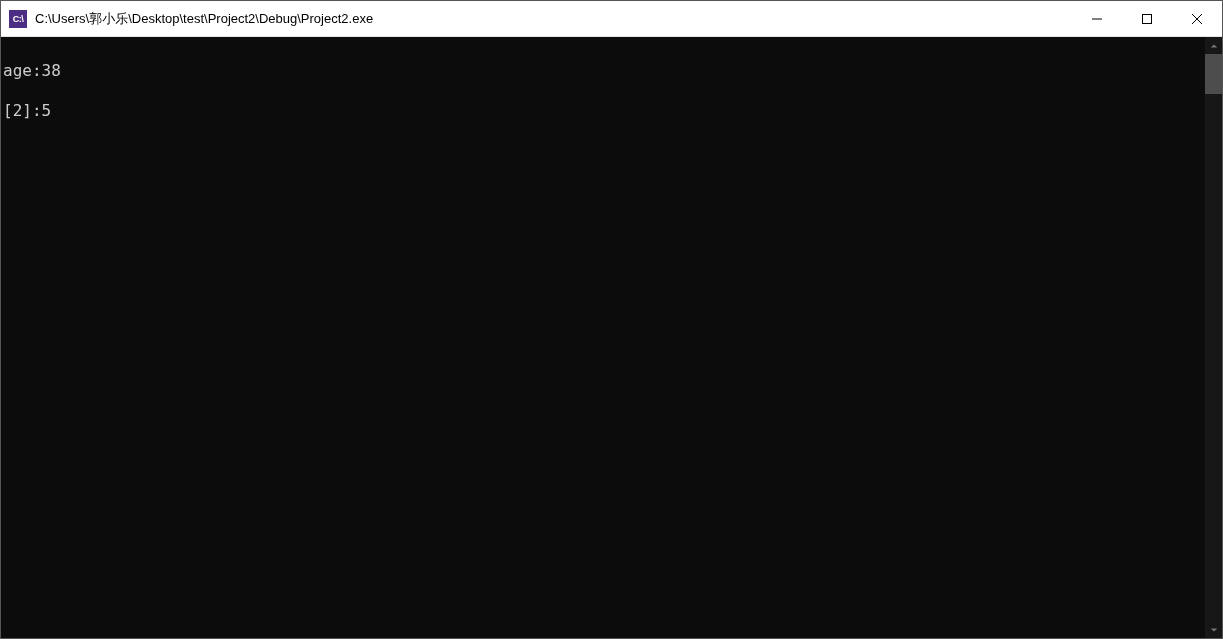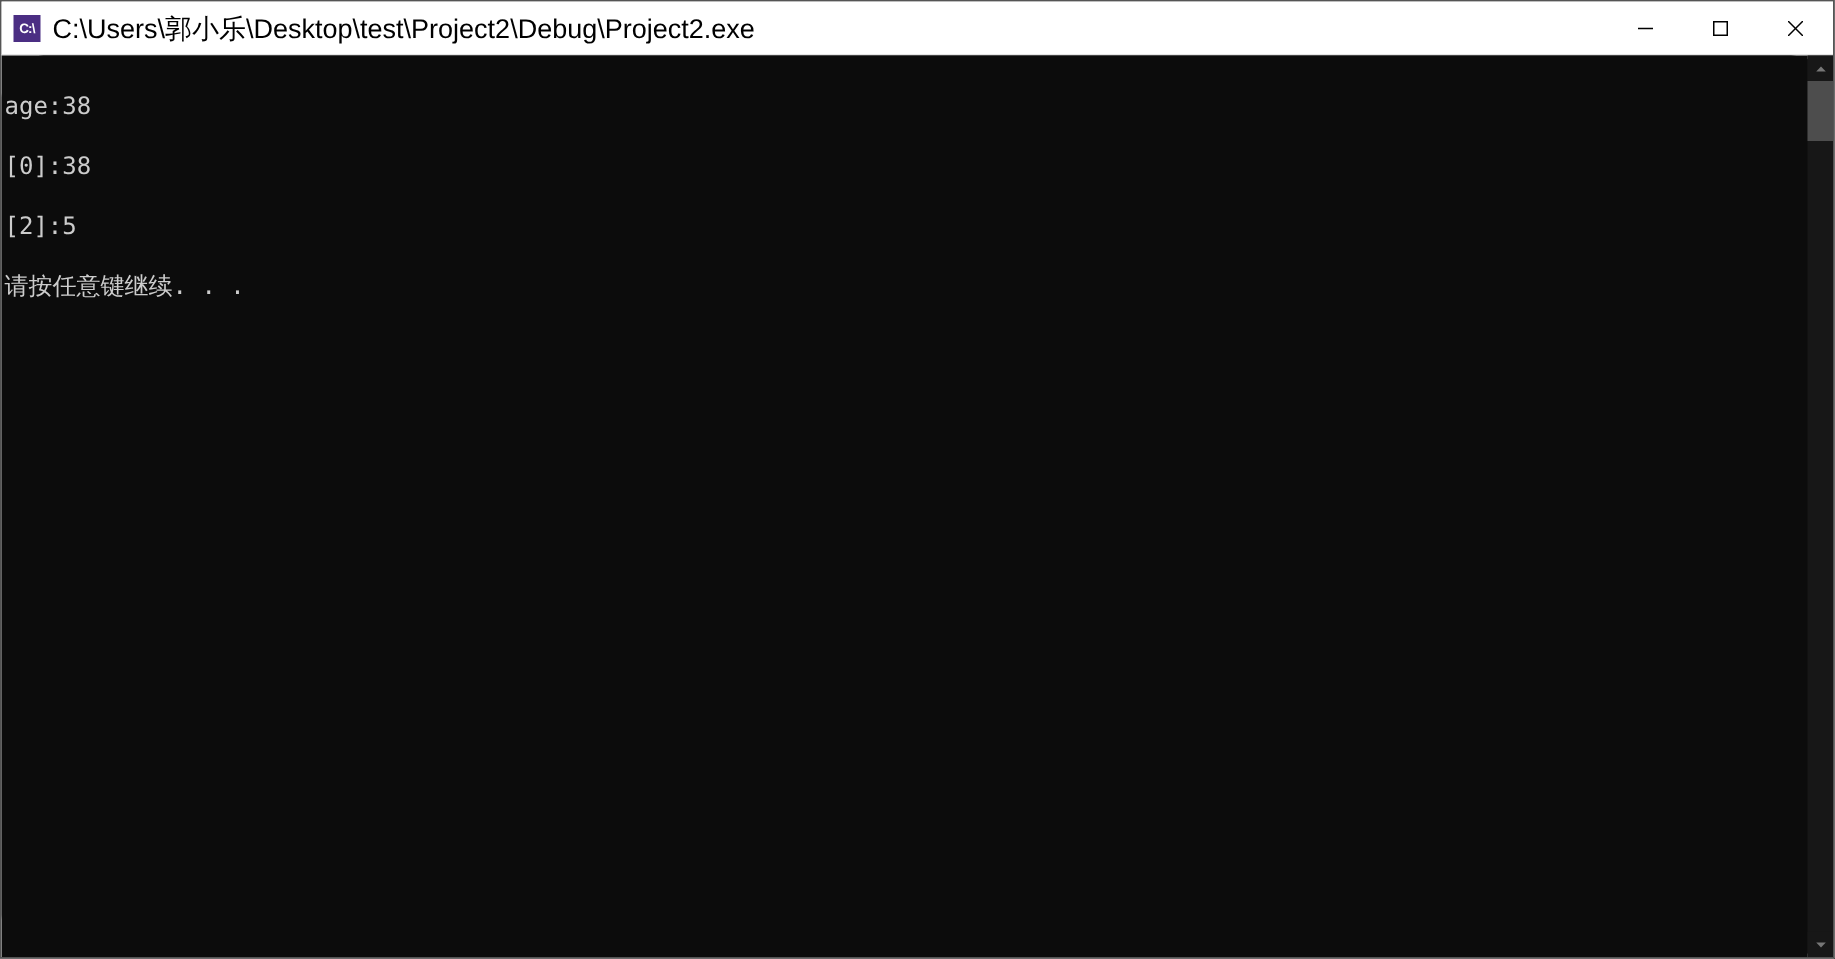--- a/index.html
+++ b/index.html
@@ -31,21 +31,21 @@
       align-items: center;
       justify-content: center;
       font-size: 9px;
       color: #fff;
       font-weight: bold;
       letter-spacing: -0.5px;
       margin-right: 8px;
       flex-shrink: 0;
     }
     .title-text {
-      font-size: 18px;
+      font-size: 13px;
       color: #000;
       white-space: nowrap;
       overflow: hidden;
       text-overflow: ellipsis;
       flex: 1;
     }
     .window-controls {
       display: flex;
       height: 100%;
     }
@@ -62,21 +62,20 @@
     .win-btn svg {
       width: 10px;
       height: 10px;
     }
     .console-area-wrapper {
       position: relative;
       width: 100%;
       height: calc(100% - 36px);
       background: #0c0c0c;
       display: flex;
-      border-radius: 28px;
     }
     .console-area {
       flex: 1;
       background: #0c0c0c;
       color: #cccccc;
       font-family: "NSimSun", "SimSun", "Consolas", monospace;
       font-size: 16px;
       line-height: 20px;
       padding: 4px 2px;
       white-space: pre;
@@ -138,23 +137,21 @@
           <line x1="0" y1="0" x2="10" y2="10" stroke="#000" stroke-width="1"></line>
           <line x1="10" y1="0" x2="0" y2="10" stroke="#000" stroke-width="1"></line>
         </svg>
     </button>
   </div>
 </div>
 
 <div class="console-area-wrapper">
   <div class="console-area">
 <span class="console-line">age:38</span>
-<span class="console-line">[0]:38</span>
 <span class="console-line">[2]:5</span>
-<span class="console-line">请按任意键继续. . .</span>
   </div>
   <div class="scrollbar">
     <div class="scroll-arrow up">
       <svg viewBox="0 0 10 10">
           <path d="M1 7 L5 3 L9 7"></path>
         </svg>
     </div>
     <div class="scroll-thumb"></div>
     <div class="scroll-arrow down">
       <svg viewBox="0 0 10 10">

